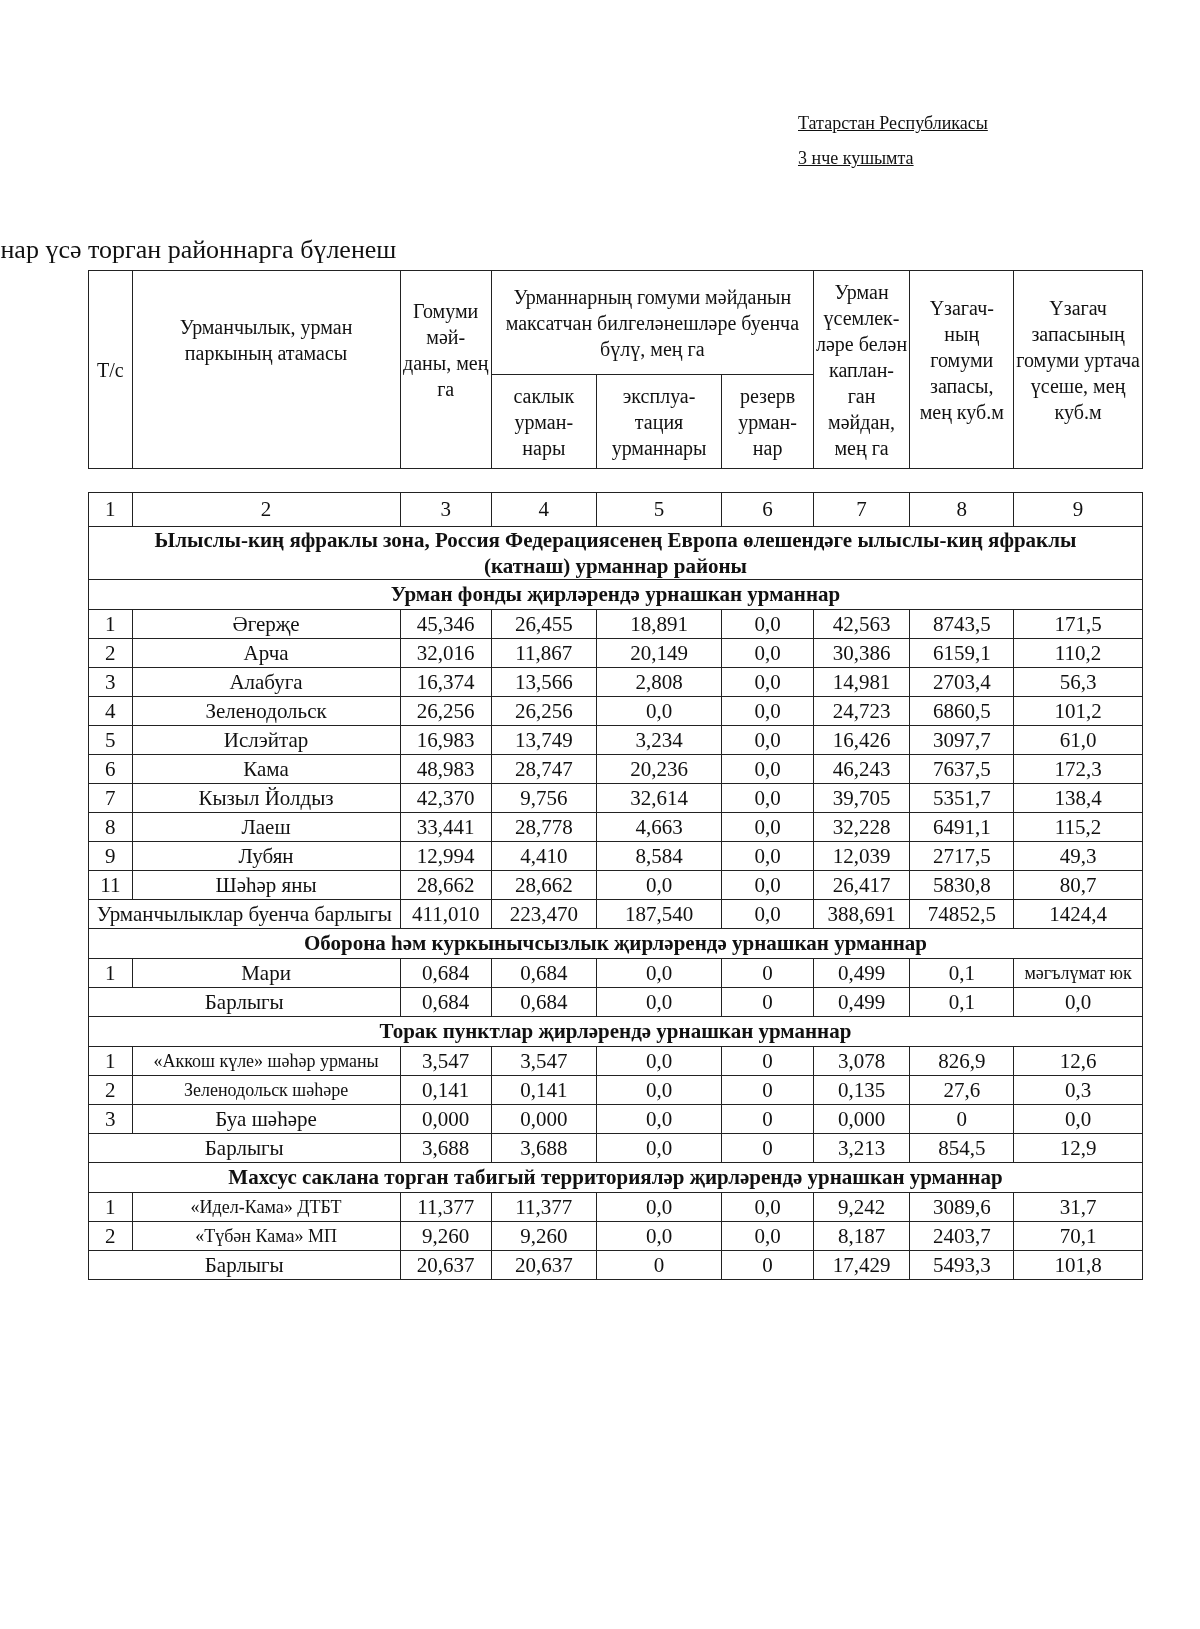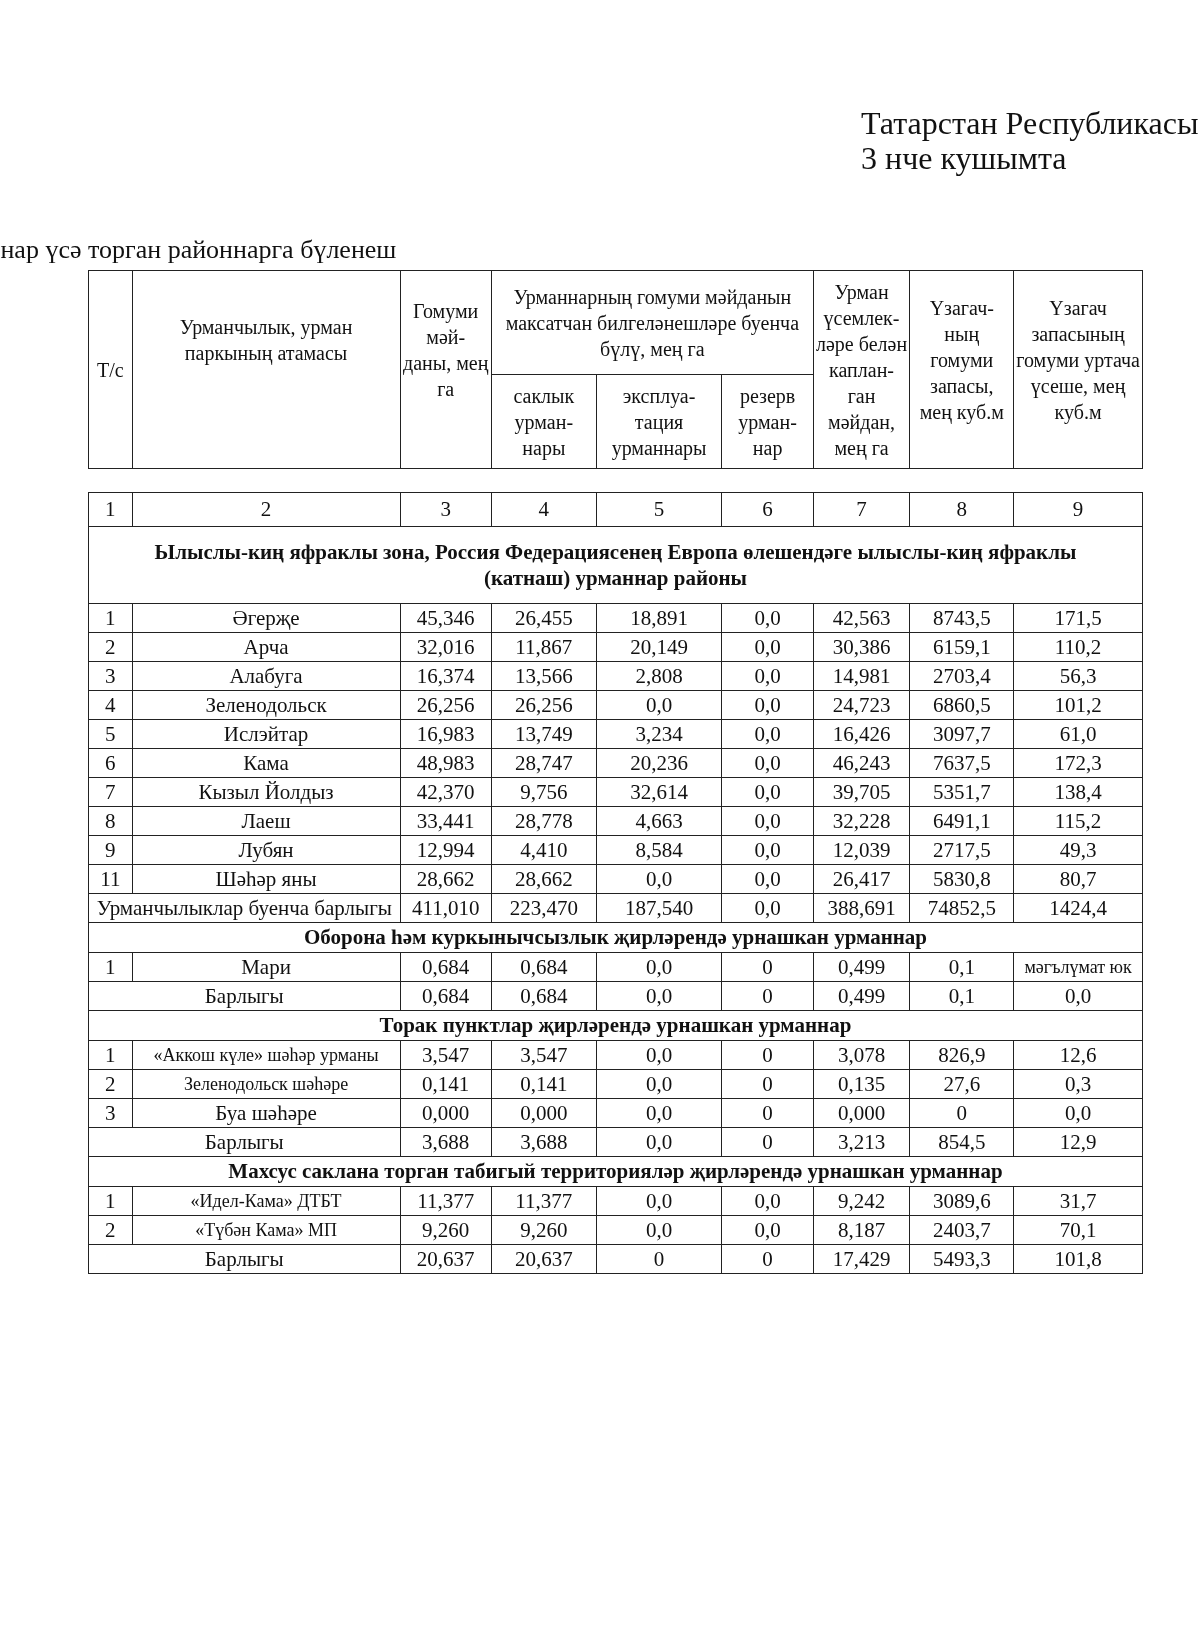--- a/index.html
+++ b/index.html
@@ -1,17 +1,17 @@
 <!DOCTYPE html>
 <html><head>
 <meta charset="utf-8">
 <style>
   html, body { margin: 0; padding: 0; background: #ffffff; }
   body { width: 1200px; height: 1629px; position: relative; font-family: "Liberation Serif", "DejaVu Serif", serif; color: #111; }
-  .annex { position: absolute; left: 861px; top: 106px; font-size: 32px; line-height: 35px; }
+  .annex { position: absolute; left: 798px; top: 106px; font-size: 18px; line-height: 35px; text-decoration: underline; }
   .doc-title { position: absolute; left: 0; width: 1200px; top: 235px; text-align: left; font-size: 26px; padding-left: 0; }
   .doc-title span { display: inline-block; margin-left: -70px; }
   table { border-collapse: collapse; position: absolute; table-layout: fixed; }
   td, th { border: 1.5px solid #222; text-align: center; vertical-align: middle; padding: 0 2px; font-weight: normal; }
   .hdr { left: 88px; top: 270px; width: 1055px; font-size: 20px; line-height: 26px; }
   .body-t { left: 88px; top: 492px; width: 1055px; font-size: 21px; line-height: 27px; }
   .section td { font-weight: bold; font-size: 21px; }
   .subtotal td.lbl { font-weight: normal; }
   .row td { height: 28px; }
   .small { font-size: 18px; line-height: 22px; }
@@ -74,21 +74,24 @@
         <td>2</td>
         <td>3</td>
         <td>4</td>
         <td>5</td>
         <td>6</td>
         <td>7</td>
         <td>8</td>
         <td>9</td>
       </tr>
       <tr class="section">
-        <td colspan="9" style="padding:12px 40px;line-height:26px">Ылыслы-киң яфраклы зона, Россия Федерациясенең Европа өлешендәге ылыслы-киң яфраклы (катнаш) урманнар районы</td>
+        <td colspan="9" style="padding:0 40px;line-height:26px">Ылыслы-киң яфраклы зона, Россия Федерациясенең Европа өлешендәге ылыслы-киң яфраклы (катнаш) урманнар районы</td>
+      </tr>
+      <tr class="section" style="height:30px">
+        <td colspan="9">Урман фонды җирләрендә урнашкан урманнар</td>
       </tr>
       <tr class="row">
         <td>1</td>
         <td>Әгерҗе</td>
         <td>45,346</td>
         <td>26,455</td>
         <td>18,891</td>
         <td>0,0</td>
         <td>42,563</td>
         <td>8743,5</td>

